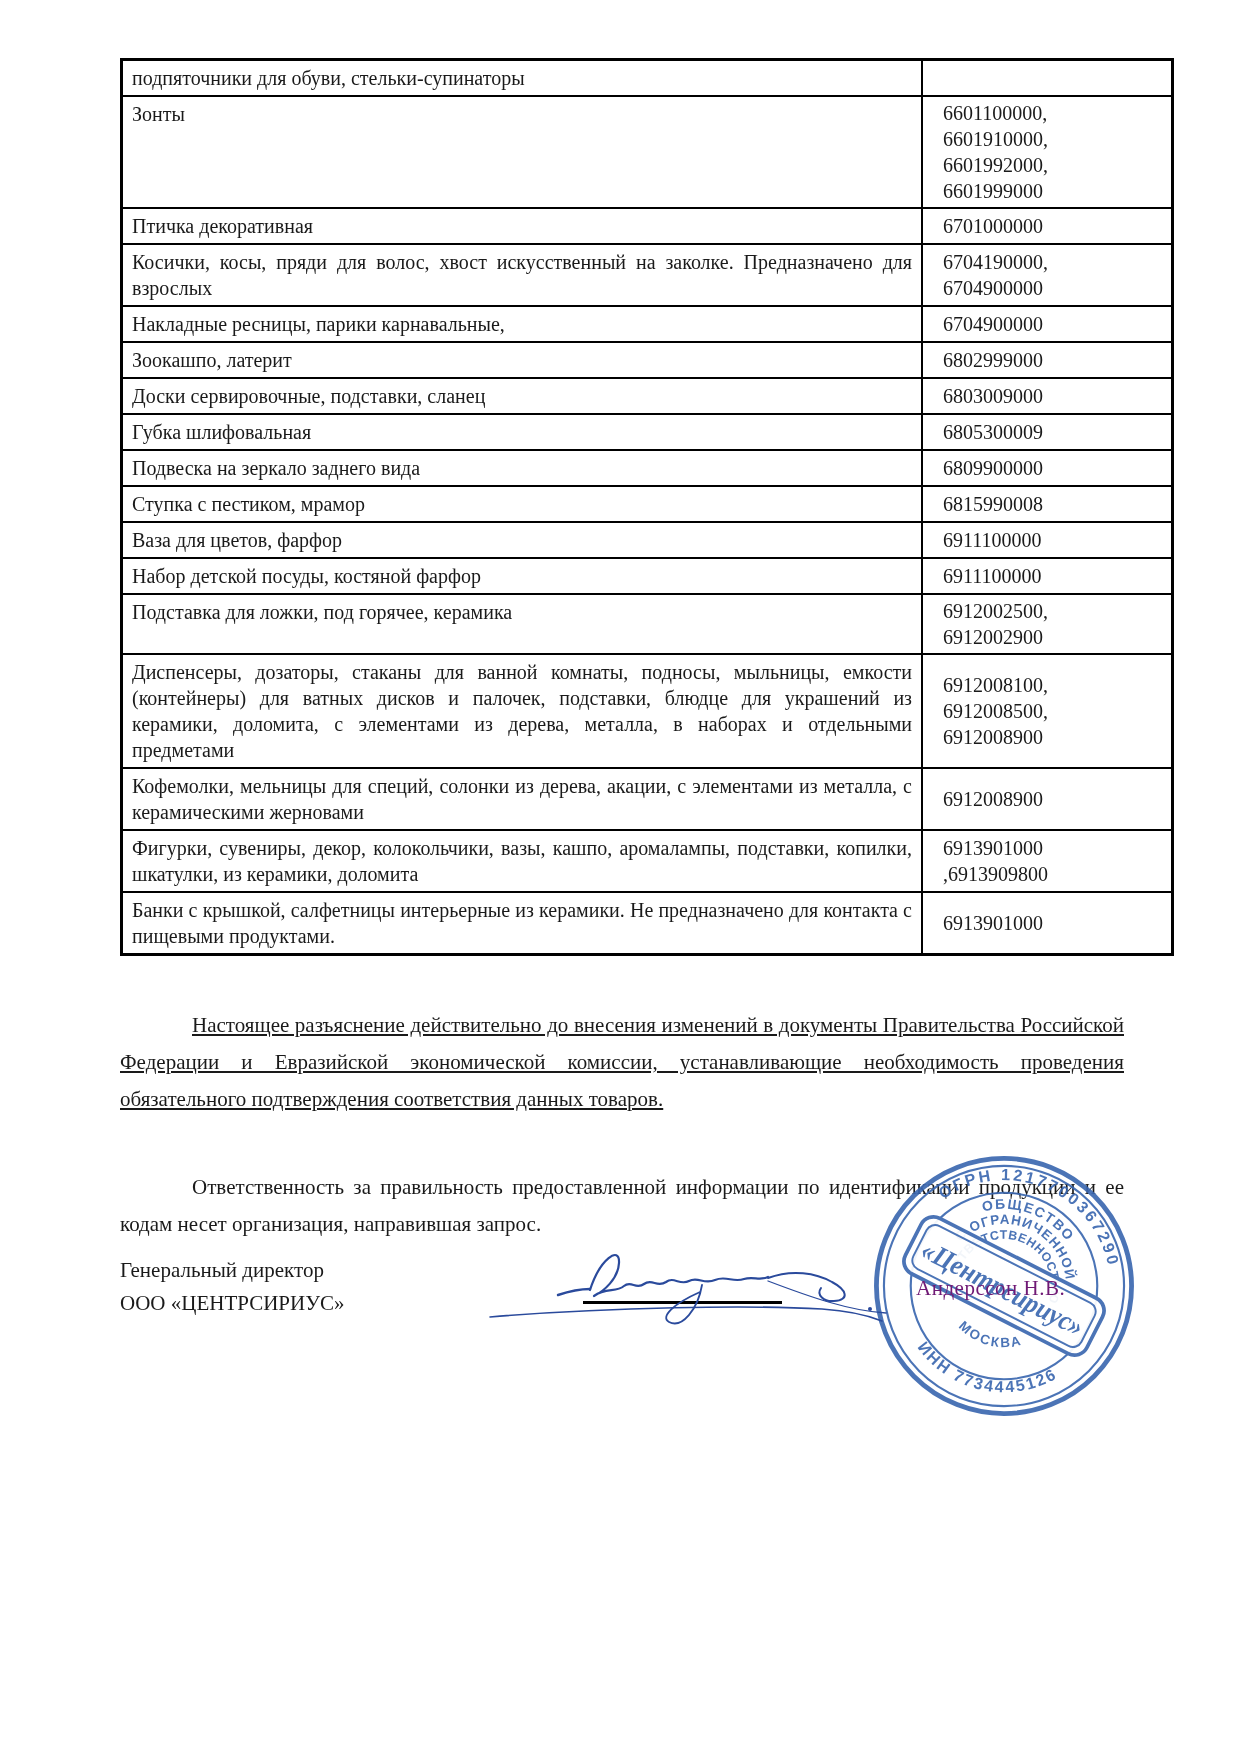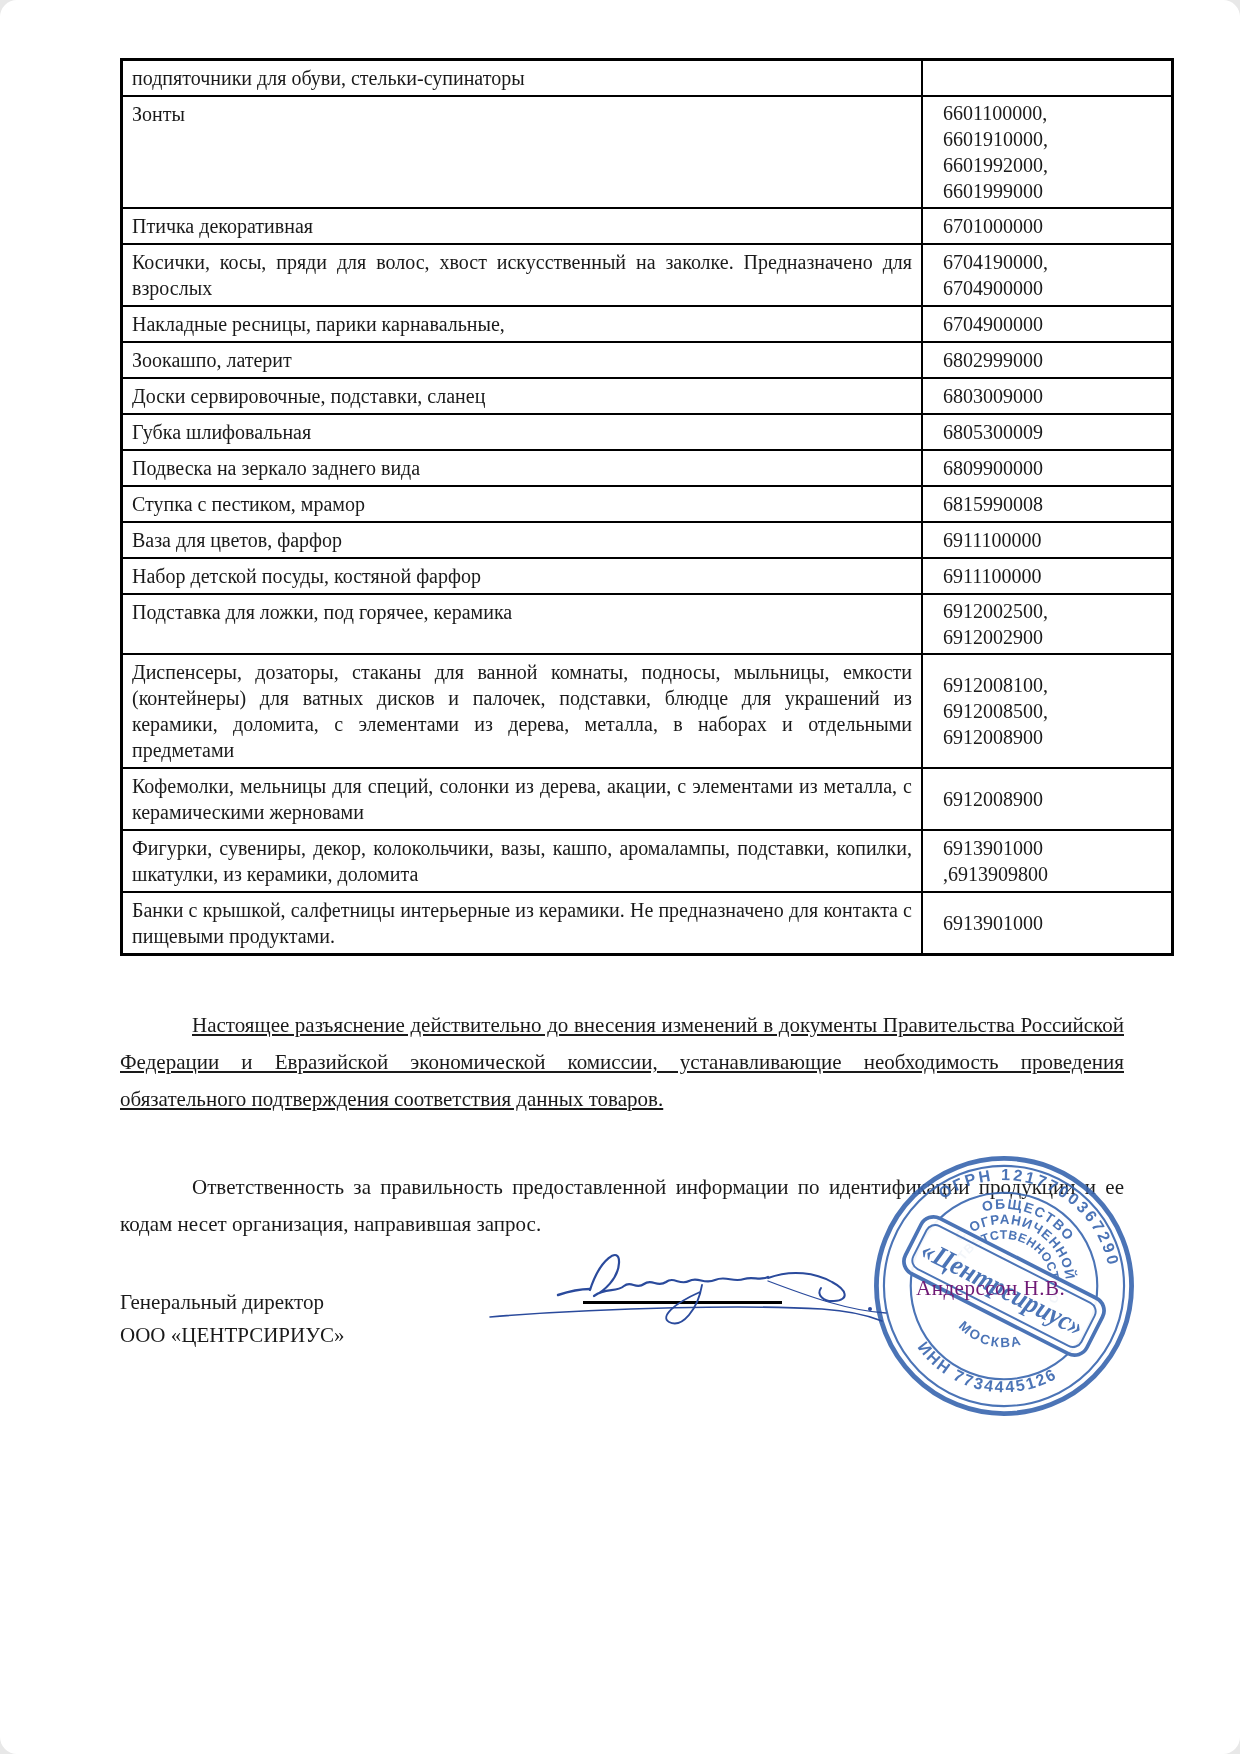--- a/index.html
+++ b/index.html
@@ -4,21 +4,20 @@
 <style>
   html,body{margin:0;padding:0;background:#e8e8e8;}
   .page{
     position:relative;
     width:1240px;height:1754px;
     margin:0 auto;
     background:#ffffff;
     font-family:"Liberation Serif", serif;
     color:#1a1a1a;
     overflow:hidden;
-    border-radius:17px;
   }
   
   .codes-table{
     position:absolute;left:120px;top:58px;width:1002px;
     border-collapse:collapse;table-layout:fixed;
   }
   .codes-table td{
     border:2px solid #000;
     font-size:20px;line-height:26px;
     vertical-align:top;
@@ -33,21 +32,21 @@
   .para{
     position:absolute;left:120px;width:1004px;
     font-size:21px;line-height:37px;
     text-align:justify;text-indent:72px;
   }
   #para1{top:986px;text-decoration:underline;}
   #para2{top:1148px;}
   
   .sig-title{
     position:absolute;left:120px;top:1254px;
-    font-size:21px;line-height:33px;text-align:left;margin-top:32px;
+    font-size:21px;line-height:33px;text-align:left;
   }
   .signer-name{
     position:absolute;left:916px;top:1276px;
     font-size:21px;color:#701a75;z-index:30;letter-spacing:.5px;
   }
   .sig-underline{
     position:absolute;left:583px;top:1301px;width:199px;height:3px;
     background:#000;z-index:22;
   }
   .signature-svg{position:absolute;left:470px;top:1225px;z-index:25;}

